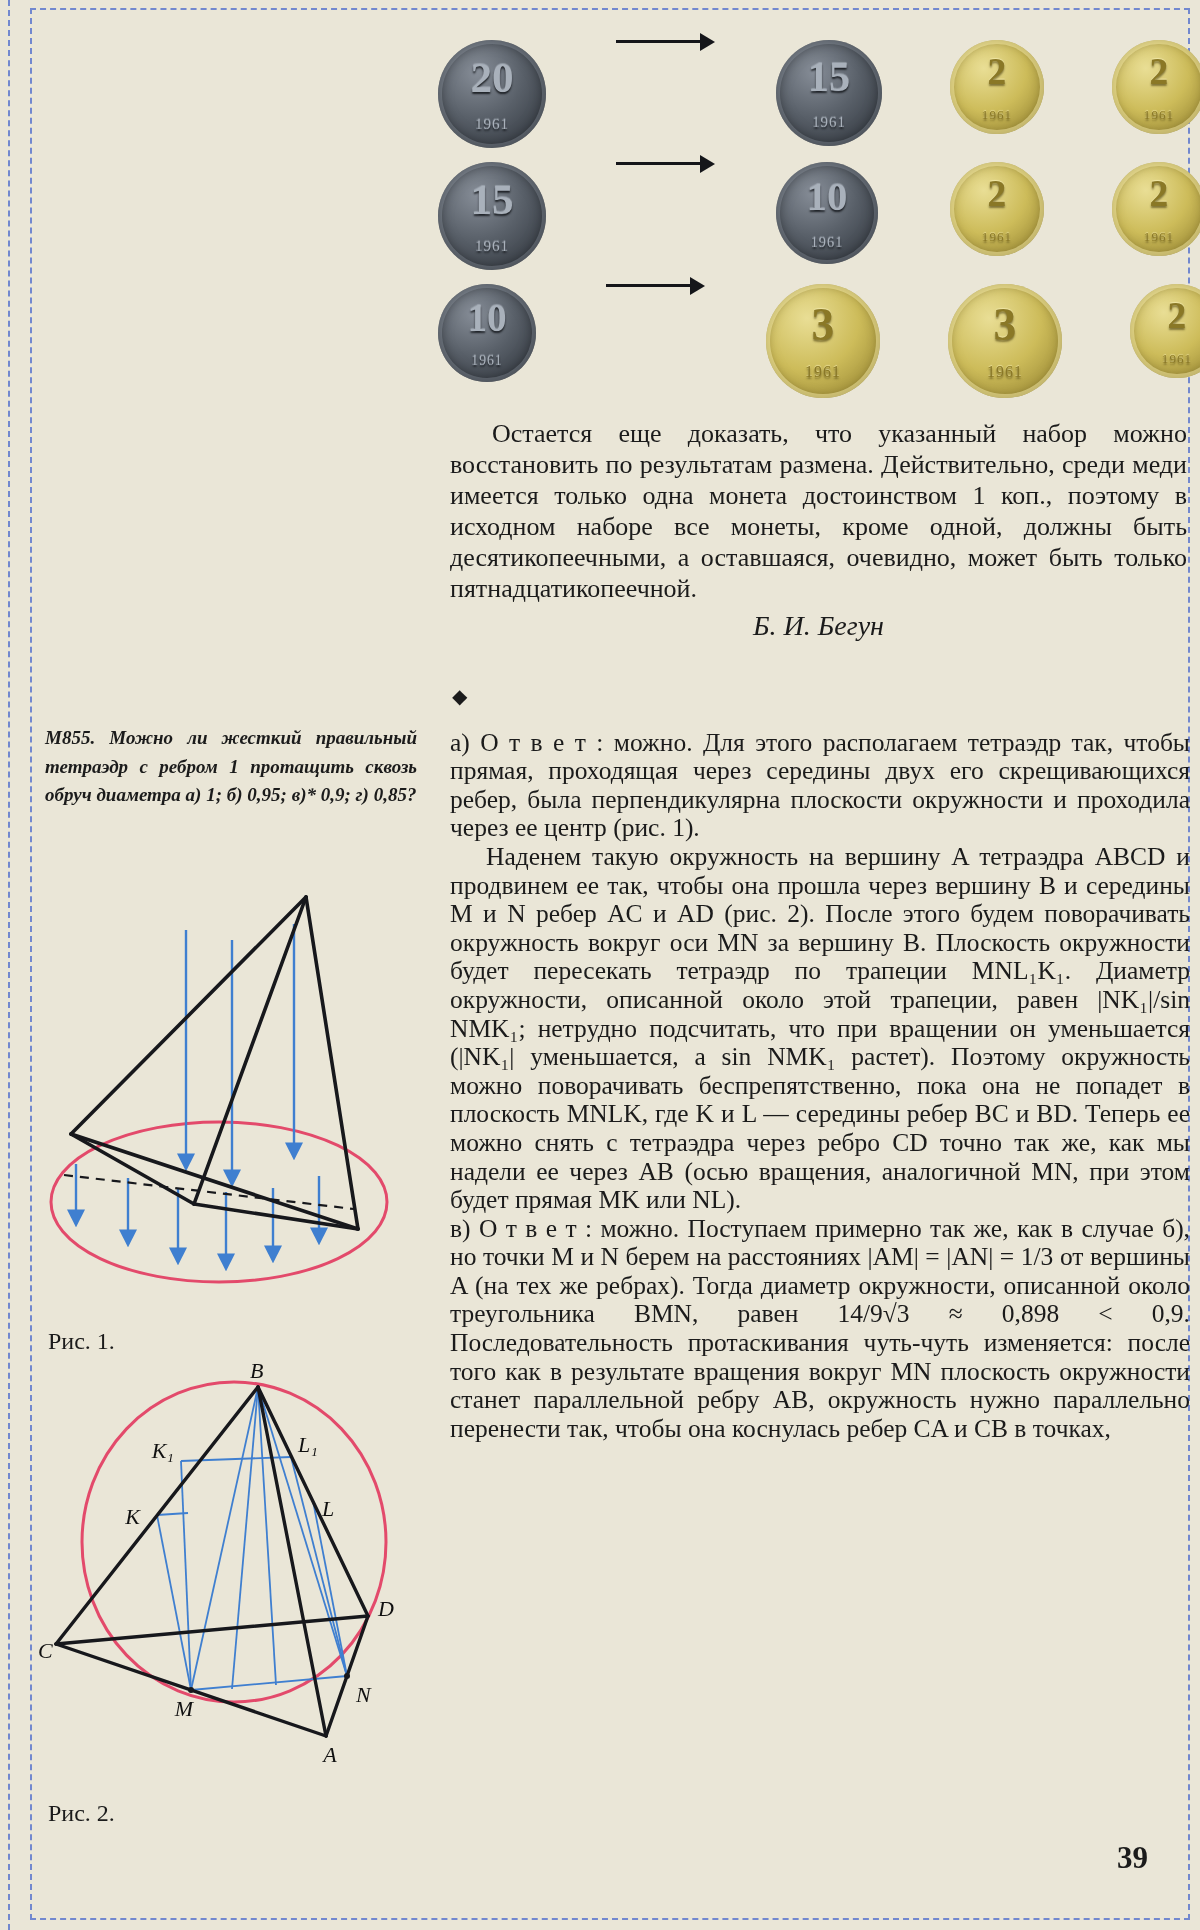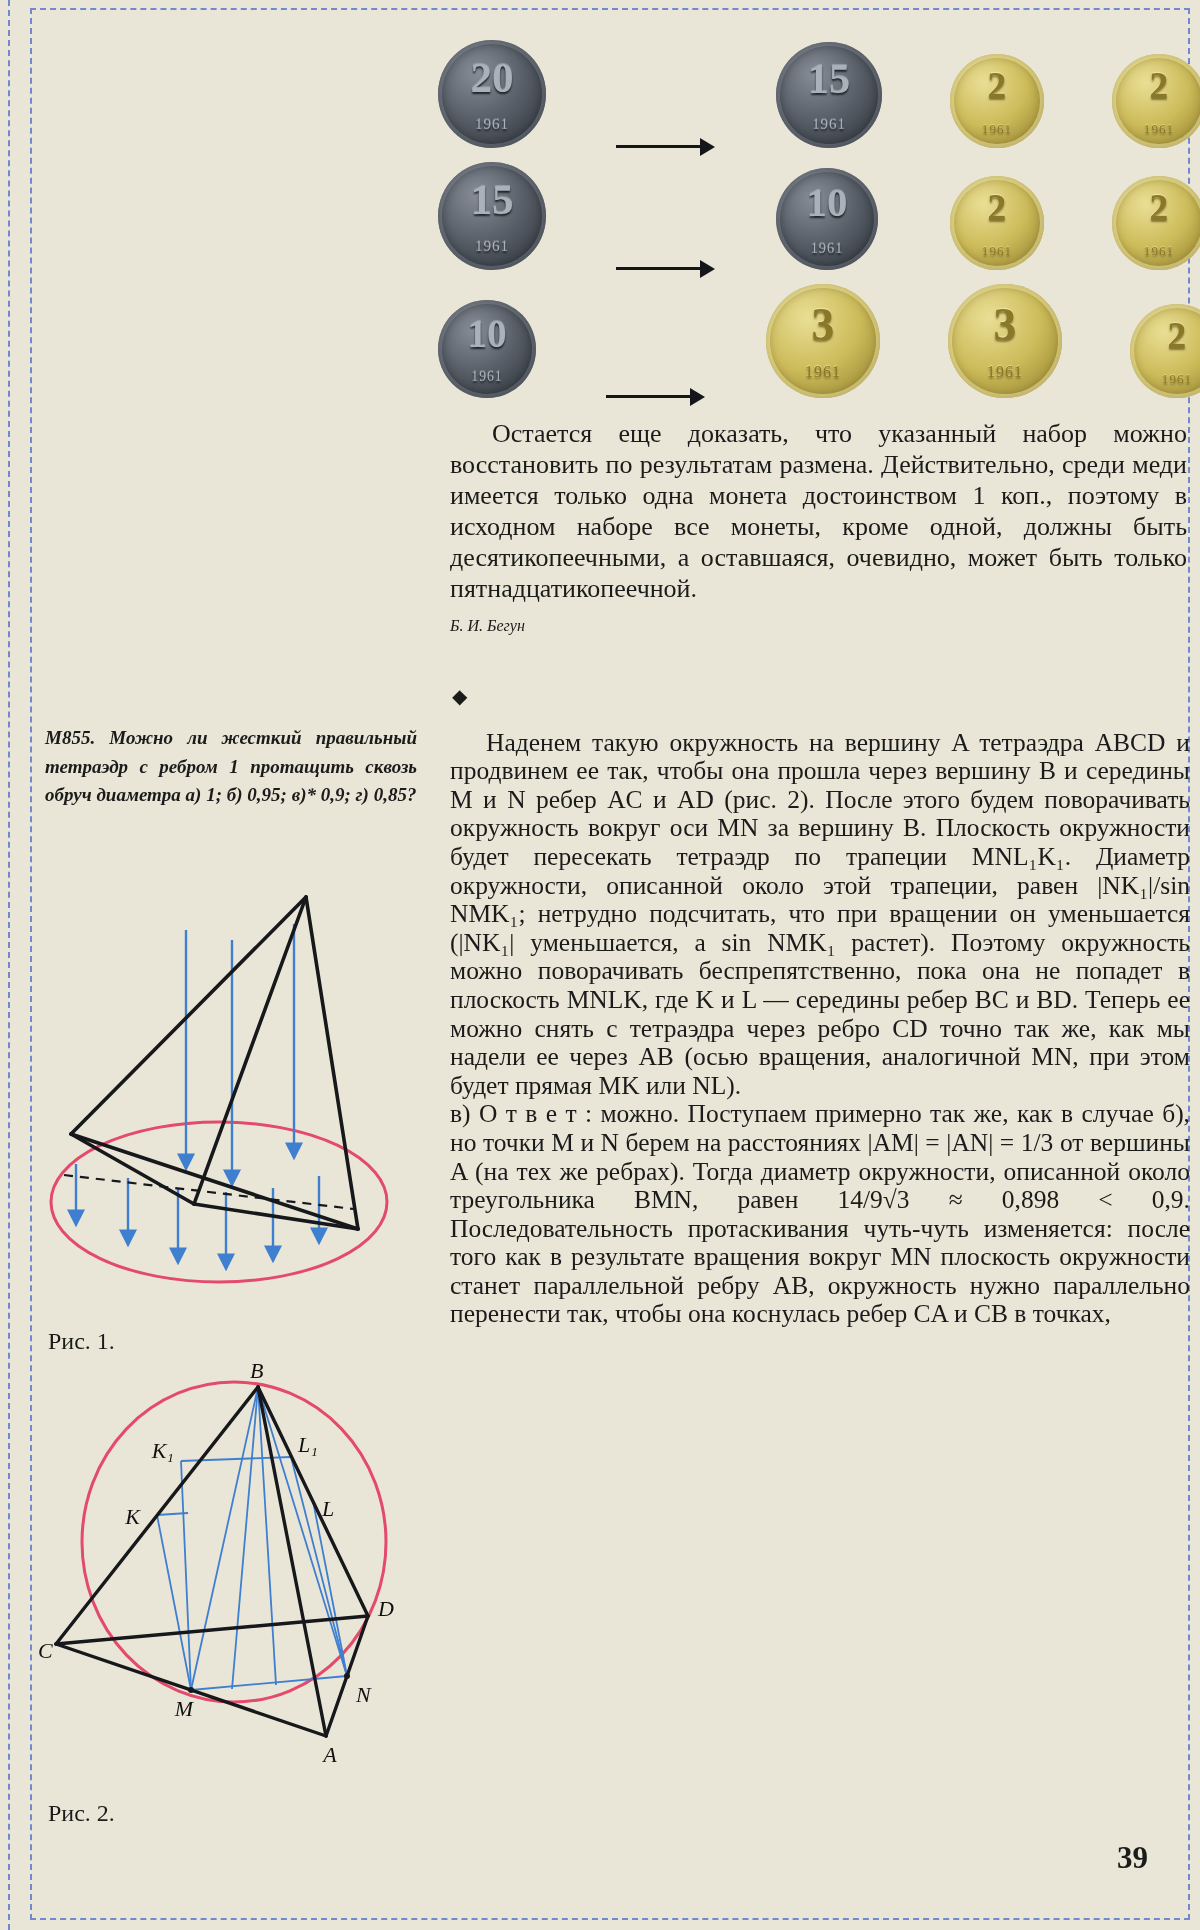--- a/index.html
+++ b/index.html
@@ -17,21 +17,21 @@
     position: absolute; top: 8px; left: 30px; right: 10px; bottom: 10px;
     border: 2px dashed #7288cf; pointer-events: none;
   }
   .edge-line {
     position: absolute; top: 0; bottom: 0; left: 8px;
     border-left: 2px dashed #7288cf; pointer-events: none;
   }
 
   
   .coins { position: absolute; left: 438px; top: 40px; width: 752px; }
-  .coin-row { display: flex; align-items: flex-end; margin-bottom: 14px; gap: 48px; }
+  .coin-row { display: flex; align-items: flex-start; margin-bottom: 14px; gap: 48px; }
   .arrow {
     position: relative; width: 86px; height: 3px; background: #15161a;
     margin: 0 26px 0 22px; flex: 0 0 auto;
   }
   .arrow::after {
     content: ""; position: absolute; right: -13px; top: -7.5px; width: 0; height: 0;
     border-left: 15px solid #15161a;
     border-top: 9px solid transparent; border-bottom: 9px solid transparent;
   }
   .coin {
@@ -50,21 +50,21 @@
   .gold {
     background: radial-gradient(circle at 36% 30%, #e9de95 0%, #cdbc5a 48%, #a6953d 80%, #84752a 100%);
     box-shadow: inset 0 0 0 4px rgba(240,230,160,.55), inset 0 0 12px rgba(80,66,16,.6);
     color: #8a7826;
   }
   .gold .val, .gold .yr { text-shadow: 0 2px 2px rgba(70,58,12,.6), 0 -1px 1px rgba(245,238,180,.75); }
 
   
   .intro { position: absolute; left: 450px; top: 418px; width: 737px; font-size: 26px; line-height: 31px; text-align: justify; }
   .intro p { margin: 0; text-indent: 42px; }
-  .author { margin-top: 6px; text-align: left; font-style: italic; font-size: 16px; }
+  .author { margin-top: 6px; text-align: center; font-style: italic; font-size: 28px; }
 
   
   .solution { position: absolute; left: 450px; top: 682px; width: 740px; font-size: 25.5px; line-height: 28.6px; text-align: justify; }
   .diamond { font-size: 20px; margin: 0 0 18px 2px; }
   .solution p { margin: 0; }
   .solution p.indent { text-indent: 36px; }
 
   
   .problem {
     position: absolute; left: 45px; top: 724px; width: 372px;
@@ -229,18 +229,19 @@
       <text x="342" y="254">D</text>
       <text x="148" y="354" text-anchor="middle">M</text>
       <text x="320" y="340">N</text>
       <text x="294" y="400" text-anchor="middle">A</text>
     </g>
   </svg>
   <div class="fig-caption" style="left:48px; top:1800px;">Рис. 2.</div>
 
   <div class="solution">
     <div class="diamond">◆</div>
+    <p>а) О т в е т :  можно. Для этого располагаем тетраэдр так, чтобы прямая, проходящая через середины двух его скрещивающихся ребер, была перпендикулярна плоскости окружности и проходила через ее центр (рис. 1).</p>
     <p class="indent">Наденем такую окружность на вершину A тетраэдра ABCD и продвинем ее так, чтобы она прошла через вершину B и середины M и N ребер AC и AD (рис. 2). После этого будем поворачивать окружность вокруг оси MN за вершину B. Плоскость окружности будет пересекать тетраэдр по трапеции MNL₁K₁. Диаметр окружности, описанной около этой трапеции, равен |NK₁|/sin NMK₁; нетрудно подсчитать, что при вращении он уменьшается (|NK₁| уменьшается, а sin NMK₁ растет). Поэтому окружность можно поворачивать беспрепятственно, пока она не попадет в плоскость MNLK, где K и L — середины ребер BC и BD. Теперь ее можно снять с тетраэдра через ребро CD точно так же, как мы надели ее через AB (осью вращения, аналогичной MN, при этом будет прямая MK или NL).</p>
     <p>в) О т в е т :  можно. Поступаем примерно так же, как в случае б), но точки M и N берем на расстояниях |AM| = |AN| = 1/3 от вершины A (на тех же ребрах). Тогда диаметр окружности, описанной около треугольника BMN, равен 14/9√3 ≈ 0,898 &lt; 0,9. Последовательность протаскивания чуть-чуть изменяется: после того как в результате вращения вокруг MN плоскость окружности станет параллельной ребру AB, окружность нужно параллельно перенести так, чтобы она коснулась ребер CA и CB в точках,</p>
   </div>
 
   <div class="page-number">39</div>
 </div>
 
 </body></html>

